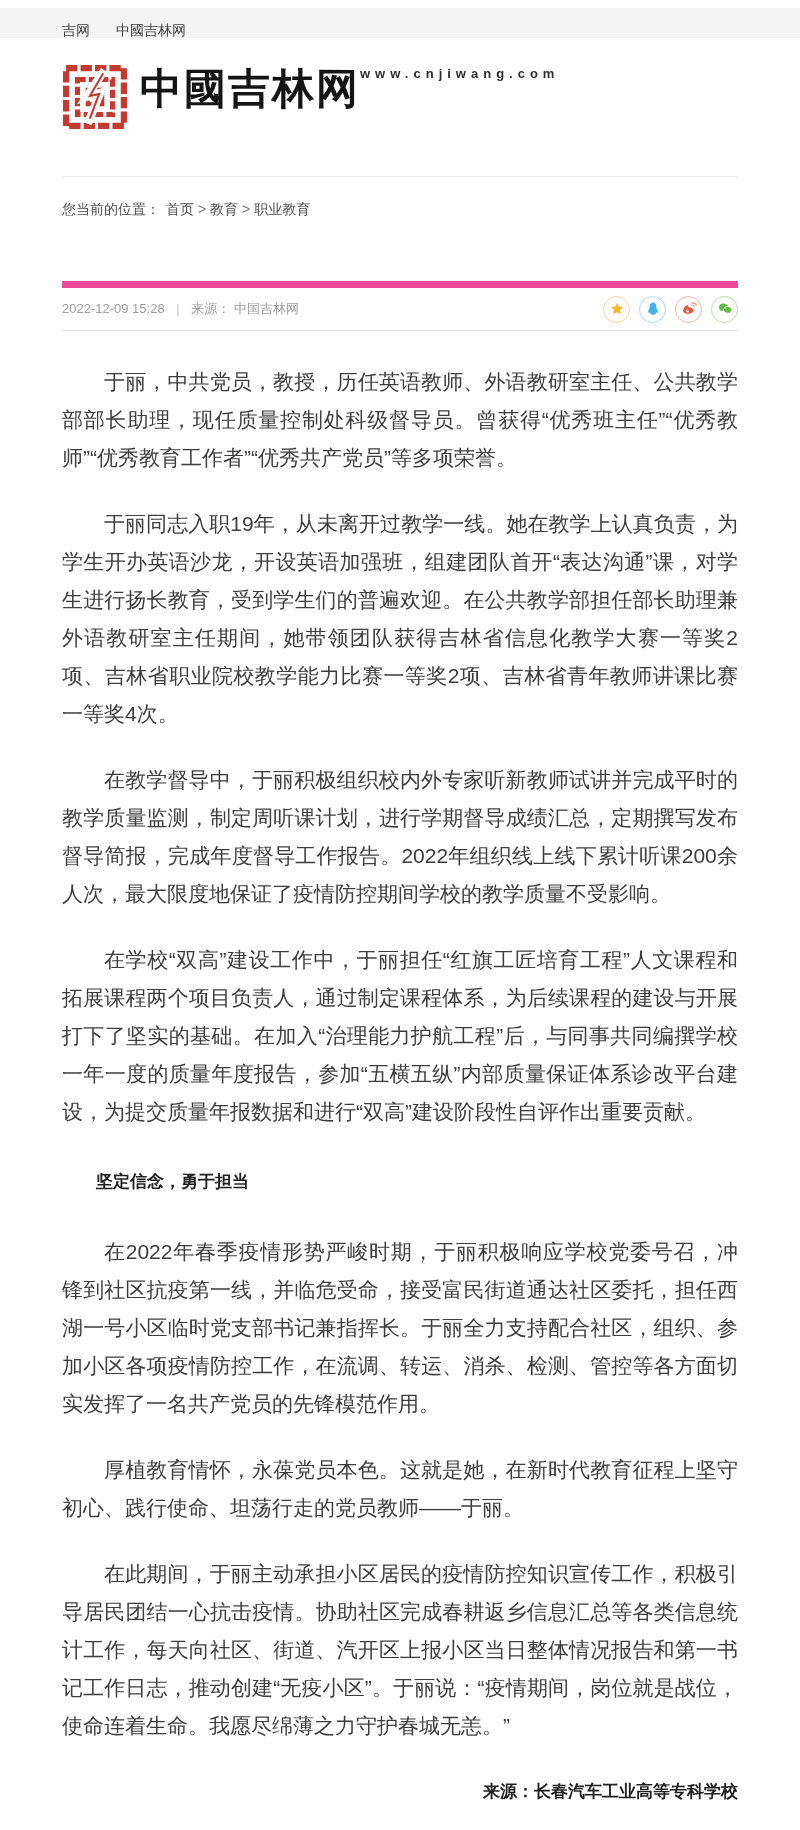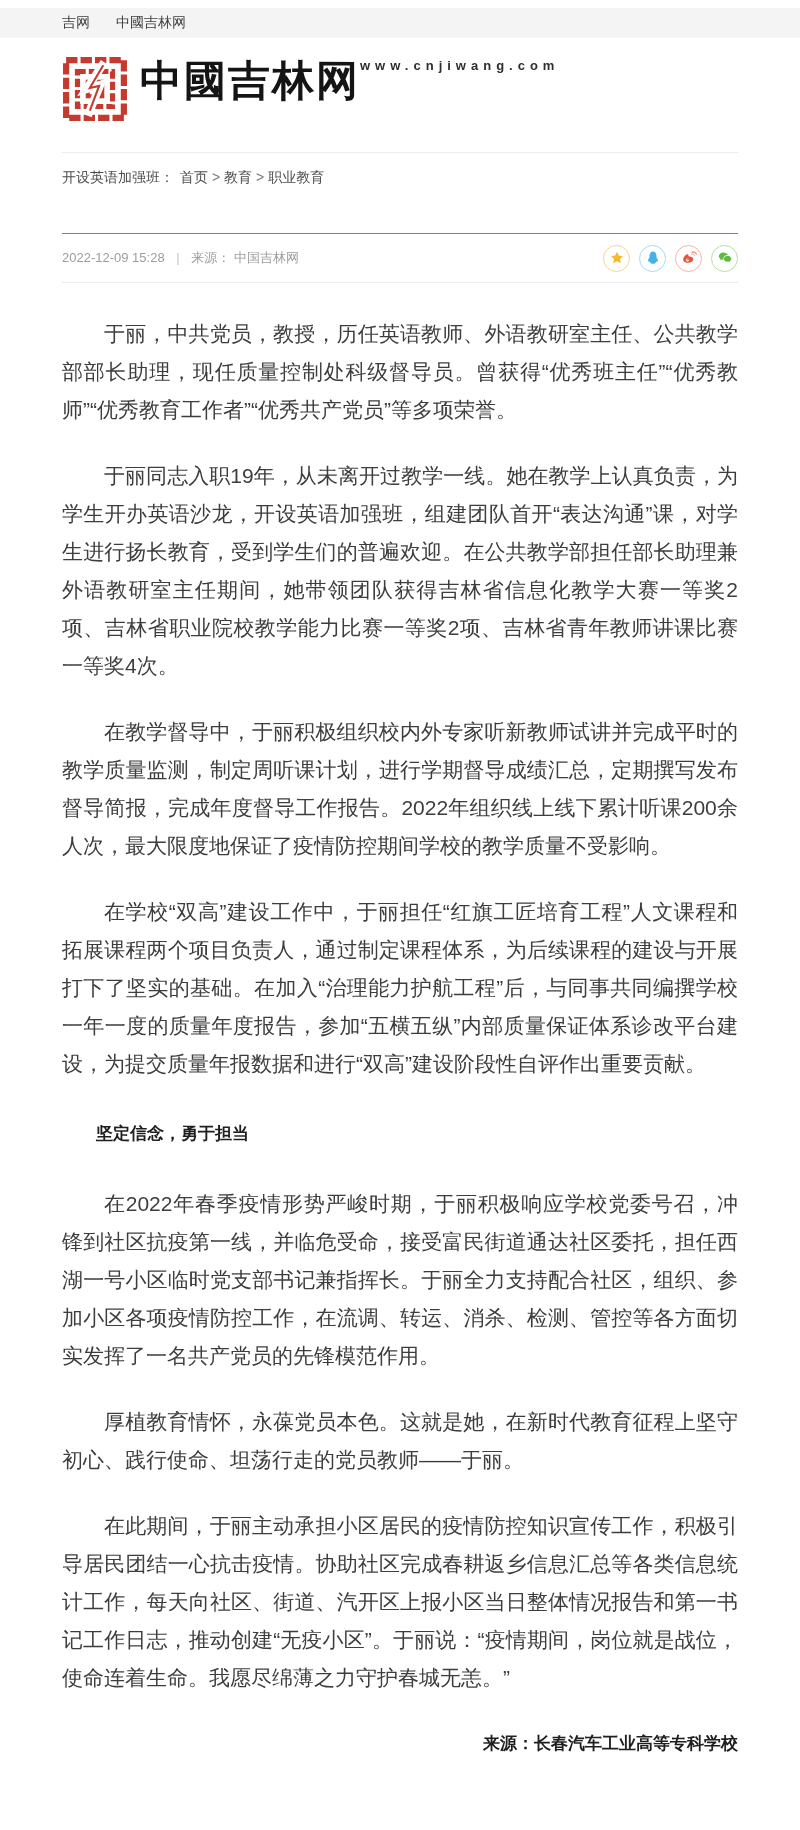--- a/index.html
+++ b/index.html
@@ -1,20 +1,20 @@
 <!DOCTYPE html>
 <html lang="zh"><head>
 <meta charset="utf-8">
 <style>
   * { box-sizing: border-box; }
   html, body { margin: 0; padding: 0; background: #fff;
     font-family: "Liberation Sans", sans-serif; color: #333; }
   .page { width: 800px; margin: 0 auto; background: #fff; min-height: 1830px;
     display: flex; flex-direction: column; }
-  .container { width: 676px; margin: 0 auto; }
+  .container { width: 676px; margin: 8px auto; }
 
   
   .topbar { margin-top: 8px; background: #f4f4f4; height: 30px; }
   .topbar-inner { display: flex; align-items: center; height: 30px; gap: 26px; }
   .topbar a { color: #3f3f3f; text-decoration: none; font-size: 14px; }
 
   
   .header { padding: 18px 0 26px; }
   .logo { display: flex; align-items: flex-start; gap: 12px; width: max-content; cursor: pointer; }
   .logo-text { display: flex; flex-direction: row; justify-content: center; }
@@ -26,21 +26,21 @@
   
   .breadcrumb { margin-top: 16px; font-size: 14px; color: #4d4d4d; }
   .breadcrumb a { color: #4d4d4d; text-decoration: none; margin: 0 2px; }
   .bc-sep { color: #777; margin: 0 2px; }
 
   
   .article-title { margin: 38px 0 0; font-size: 25px; font-weight: 600;
     color: #1f1f1f; line-height: 1.45; letter-spacing: 0.5px; }
 
   
-  .meta-row { margin-top: 46px; border-top: 1px solid #ec4899; border-bottom: 1px solid #ececec;
+  .meta-row { margin-top: 46px; border-top: 7px solid #ec4899; border-bottom: 1px solid #ececec;
     height: 50px; display: flex; align-items: center; justify-content: space-between; }
   .meta-left { font-size: 13px; color: #9d9d9d; }
   .meta-left .sep { margin: 0 8px; color: #c5c5c5; }
   .share-bar { display: flex; align-items: center; gap: 9px; }
   .share-btn { width: 27px; height: 27px; border-radius: 50%; border: 1px solid #ddd;
     display: flex; align-items: center; justify-content: center; background: #fff; text-decoration: none; }
   .share-btn svg { width: 16px; height: 16px; display: block; }
 
   
   .article-body { padding-top: 32px; }
@@ -84,21 +84,21 @@
         <span class="logo-name">中國吉林网</span>
         <span class="logo-url">www.cnjiwang.com</span>
       </span>
     </div>
   </div>
   <div class="container">
       <hr class="header-divider">
     </div>
 
   <div class="container breadcrumb">
-    <span>开设英语加强班：</span>
+    <span>您当前的位置：</span>
     <span><a href="#">首页</a><span class="bc-sep">&gt;</span><a href="#">教育</a><span class="bc-sep">&gt;</span><a href="#">职业教育</a></span>
   </div>
 
   <div class="container">
 
     <div class="meta-row">
       <div class="meta-left">
         <span>2022-12-09 15:28</span>
         <span class="sep">|</span>
         <span>来源：</span>

